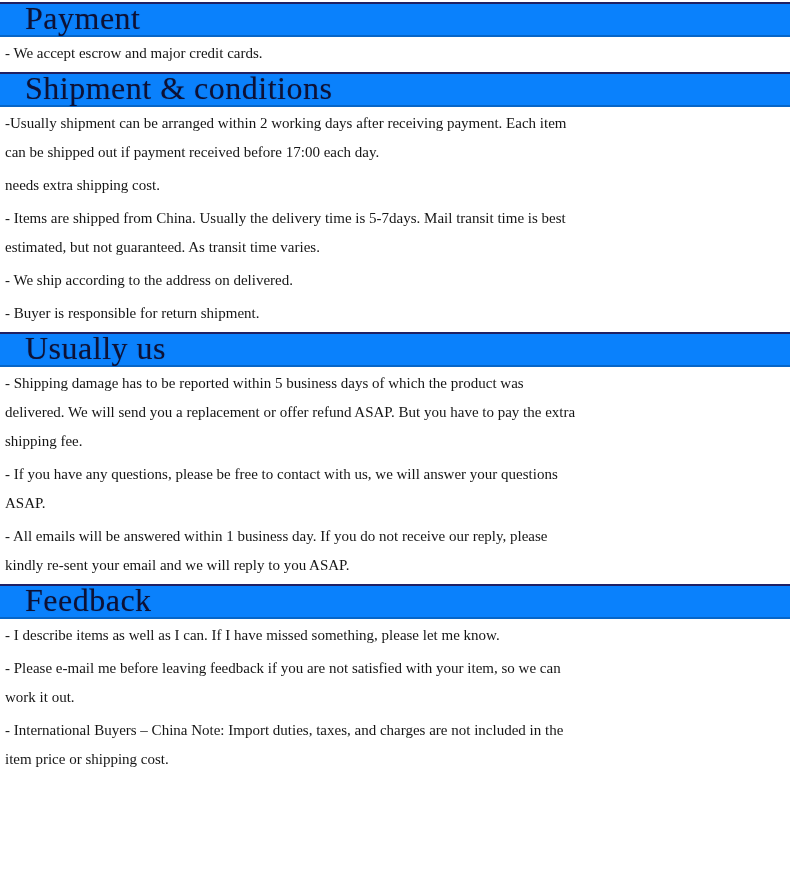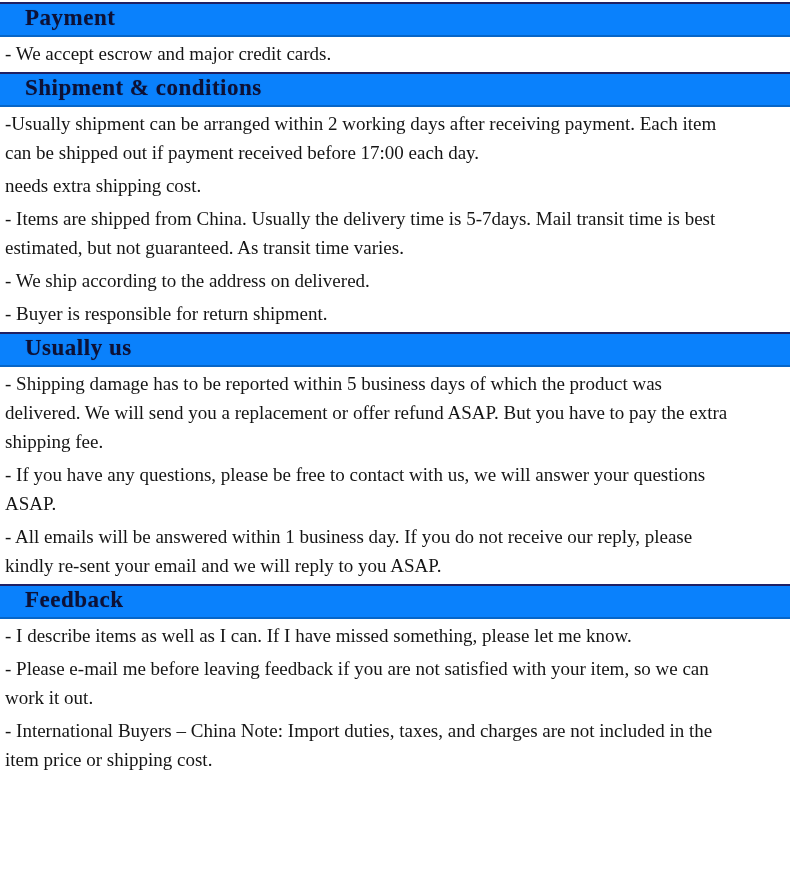--- a/index.html
+++ b/index.html
@@ -22,36 +22,36 @@
     margin: 0 10px 0 0;
     background: var(--bar-blue, #0a81fc);
     border-top: 2px solid var(--bar-border-top, #1f2064);
     border-bottom: 2px solid var(--bar-border-bottom, #0766c8);
     display: flex;
     align-items: center;
     padding-left: 25px;
     box-sizing: content-box;
   }
   .section-title {
-    font-size: 23px;
-    font-weight: bold;
+    font-size: 32px;
+    font-weight: normal;
     letter-spacing: 0.5px;
     color: var(--title-color, #0d1135);
     line-height: 1;
     transform: translateY(-2px);
     text-shadow: 0 0 1px rgba(13,17,53,0.35);
   }
   .section-body {
     padding: 2px 0 0 5px;
   }
   .paragraph {
     margin: 0 0 4px 0;
   }
   .text-line {
-    font-size: 19px;
+    font-size: 15px;
     line-height: 29px;
     color: var(--body-color, #151515);
     white-space: nowrap;
   }
 </style>
 </head>
 <body style="background: rgb(255, 255, 255);">
 
 <main id="page">
   <div id="sections">

